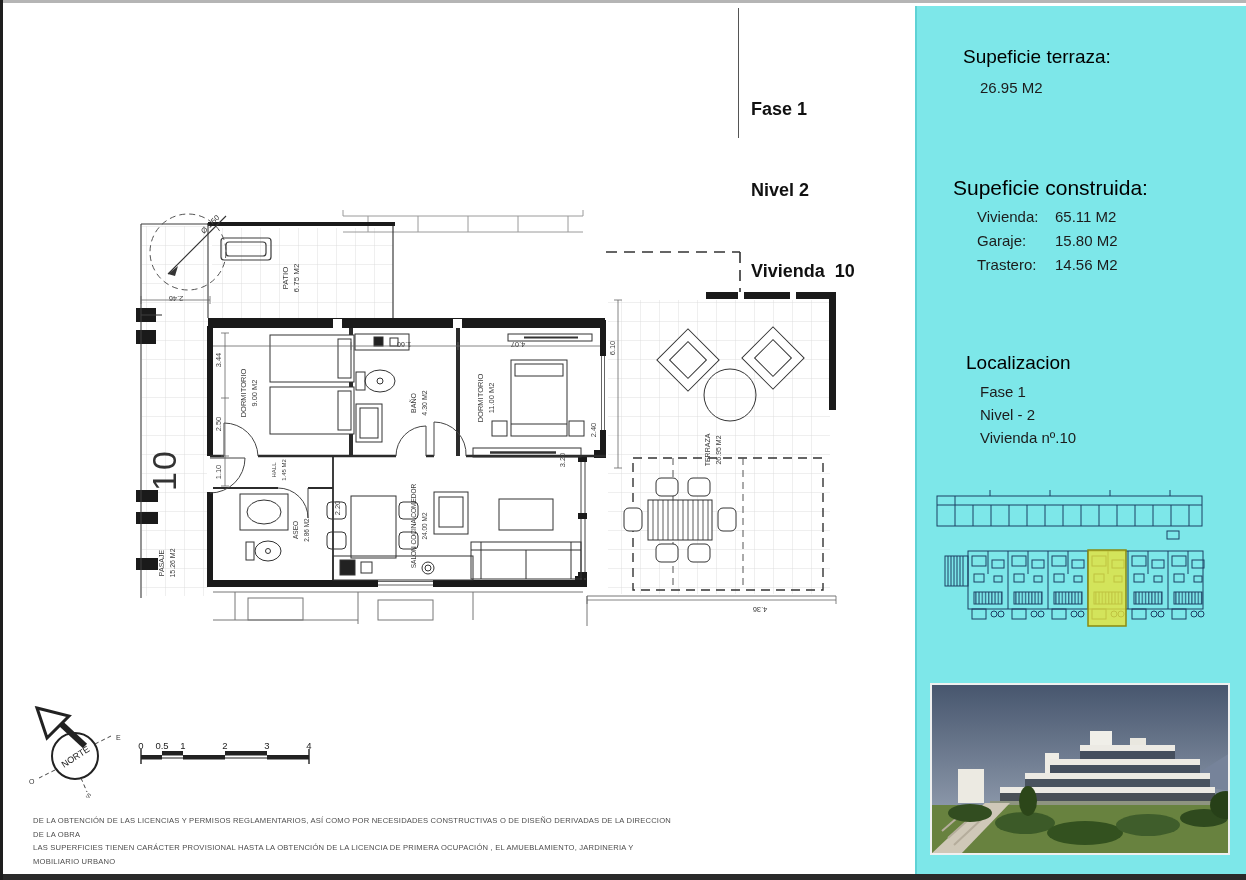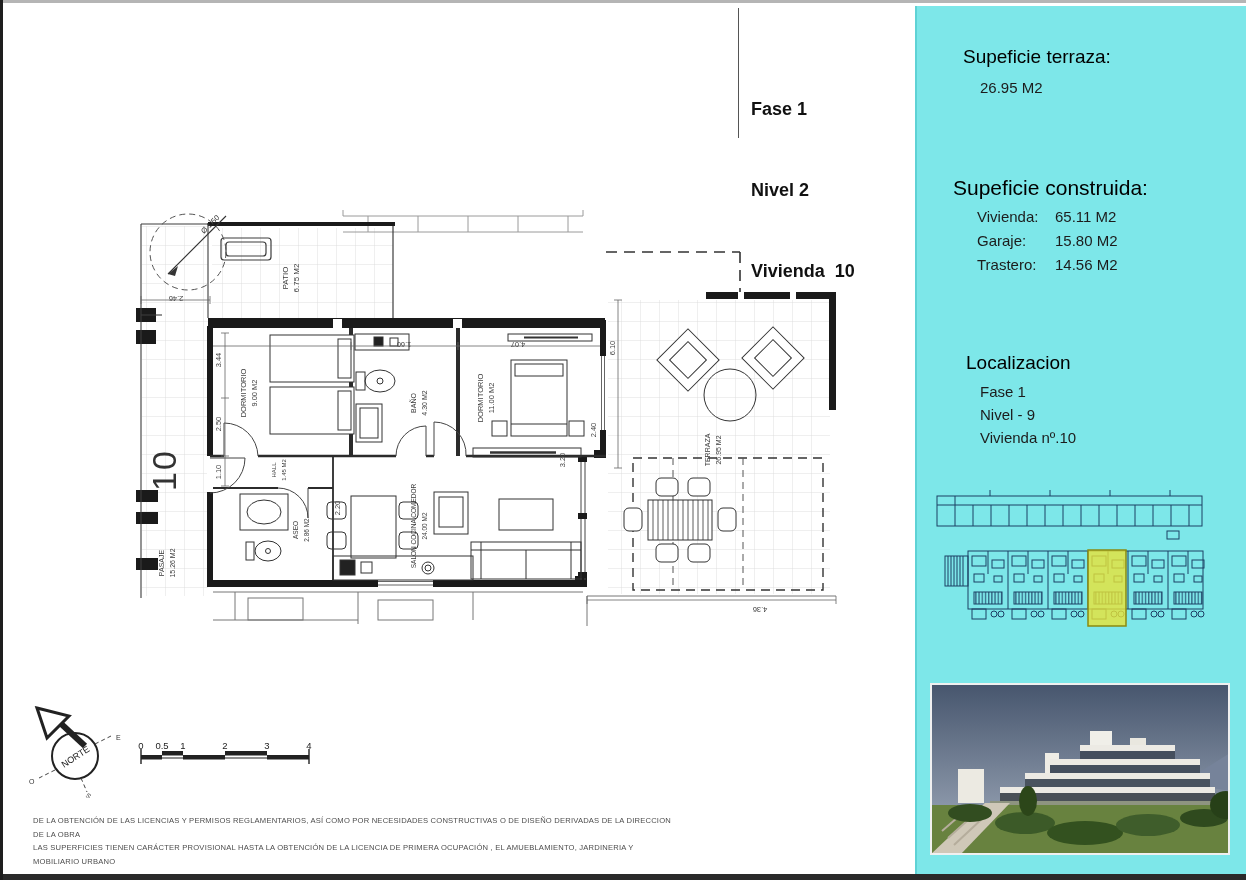--- a/index.html
+++ b/index.html
@@ -334,21 +334,21 @@
   </div>
   <div class="built-row" style="left:60px;top:226px;">
     <span class="lbl">Garaje:</span><span>15.80 M2</span>
   </div>
   <div class="built-row" style="left:60px;top:250px;">
     <span class="lbl">Trastero:</span><span>14.56 M2</span>
   </div>
 
   <div class="h1" style="left:36px;top:346px;margin-left:13px;">Localizacion</div>
   <div class="val" style="left:63px;top:377px;">Fase 1</div>
-  <div class="val" style="left:63px;top:400px;">Nivel - 9</div>
+  <div class="val" style="left:63px;top:400px;">Nivel - 2</div>
   <div class="val" style="left:63px;top:423px;">Vivienda nº.10</div>
 
   <svg style="position:absolute;left:13px;top:478px;" width="300" height="148" viewBox="0 0 300 148">
     <defs>
       <pattern id="comb2" width="3.2" height="12" patternUnits="userSpaceOnUse">
         <path d="M1.5 0 V12" stroke="#1d4065" stroke-width="1"></path>
       </pattern>
       <g id="unitCell">
         <rect x="4" y="5" width="14" height="10" fill="none" stroke="#1d4065"></rect>
         <line x1="20" y1="0" x2="20" y2="23" stroke="#1d4065"></line>

